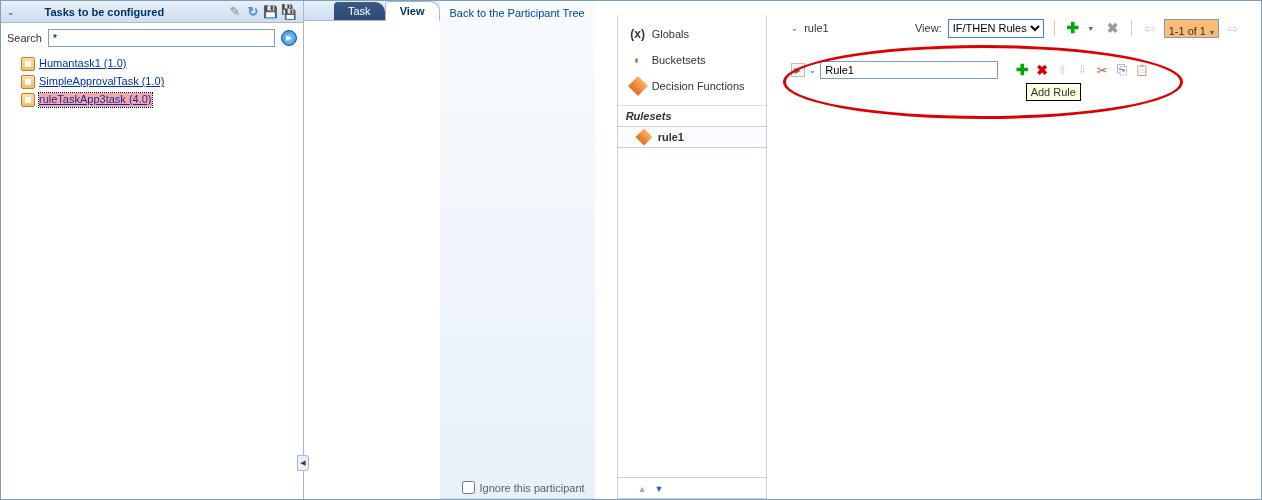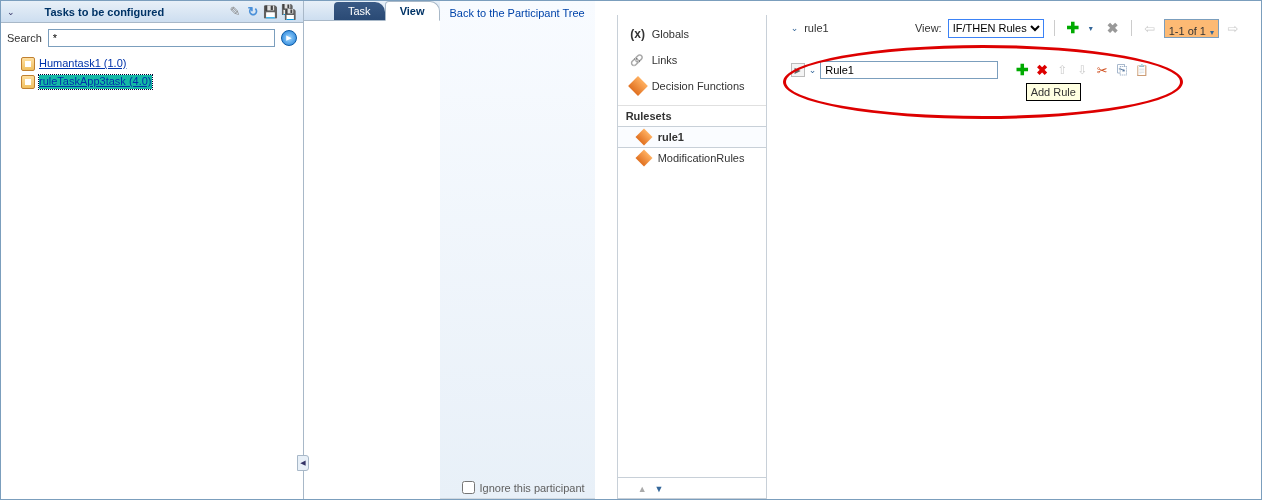--- a/index.html
+++ b/index.html
@@ -23,21 +23,21 @@
   .search-row label { color: #333; }
   .search-row input { flex: 1; border: 1px solid #7b9ebd; height: 18px; padding: 0 4px; font-size: 11px; }
   .go-btn { width: 16px; height: 16px; border-radius: 50%; background: radial-gradient(#a0d8ff, #1a7ad6); display: inline-flex; align-items: center; justify-content: center; color: #fff; font-size: 9px; cursor: pointer; border: 1px solid #0a5aa6; }
   .go-btn::before { content: "▶"; font-size: 7px; }
   
   .task-tree { padding: 2px 6px; }
   .task-item { display: flex; padding: 2px 0 2px 14px; gap: 4px; cursor: pointer; }
   .task-icon { width: 14px; height: 14px; background: linear-gradient(#ffe0a0, #f0c060); border: 1px solid #c08030; border-radius: 2px; display: inline-block; position: relative; }
   .task-icon::before { content: ""; position: absolute; left: 3px; top: 3px; width: 6px; height: 6px; background: #fff; }
   .task-item a { color: #0033aa; text-decoration: underline; }
-  .task-item.selected a { background: #14b8a6; outline: 1px dotted #003; }
+  .task-item.selected a { background: #fca5a5; outline: 1px dotted #003; }
   
   .splitter-tab { position: absolute; left: 297px; top: 455px; width: 12px; height: 16px; background: #e8f0f8; border: 1px solid #a8b8c8; border-radius: 0 3px 3px 0; display: flex; align-items: center; justify-content: center; font-size: 7px; color: #336; cursor: pointer; }
   
   
   .right { flex: 1; display: flex; background: #fff; }
   .tabs { height: 20px; background: linear-gradient(#e8f0f8, #cddef0); display: flex; align-items: flex-end; padding-left: 30px; border-bottom: 1px solid #a8b8c8; }
   .tab { padding: 3px 14px; font-size: 11px; border-top-left-radius: 4px; border-top-right-radius: 10px; cursor: pointer; }
   .tab.inactive { background: linear-gradient(#3a5a85, #2a4a75); color: #fff; }
   .tab.active { background: #fff; color: #003366; font-weight: bold; border: 1px solid #a8b8c8; border-bottom: 1px solid #fff; margin-bottom: -1px; }
   
@@ -50,21 +50,21 @@
   
   
   .rules-nav { width: 150px; border: 1px solid #c8d0d8; border-top: none; display: flex; flex-direction: column; }
   .nav-sec { padding: 6px 4px; }
   .nav-item { display: flex; align-items: center; gap: 6px; padding: 5px 8px; cursor: pointer; }
   .nav-item .nav-icon { width: 16px; height: 16px; display: inline-flex; align-items: center; justify-content: center; font-size: 12px; }
   .globals-icon { font-weight: bold; color: #333; }
   .buckets-icon::before { content: "◐"; color: #c07030; }
   .links-icon::before { content: "🔗"; font-size: 11px; filter: grayscale(1); }
   .funcs-icon { width:14px; height:14px; background: linear-gradient(#ffb060, #e07020); transform: rotate(45deg); display:inline-block; }
-  .rulesets-hdr { font-weight: bold; padding: 4px 8px; border-top: 1px solid #e0e0e0; }
+  .rulesets-hdr { font-weight: bold; padding: 4px 8px; border-top: 1px solid #e0e0e0; font-style: italic; }
   .rule-icon { width: 12px; height: 12px; background: linear-gradient(#ffb060, #e07020); transform: rotate(45deg); display: inline-block; margin: 0 2px; }
   .ruleset-item { display: flex; align-items:center; gap:6px; padding: 4px 8px 4px 18px; cursor:pointer; }
   .ruleset-item.selected { font-weight: bold; border: 1px solid #c8d0d8; border-left:none; border-right:none; background:#fafcff; }
   .nav-footer { margin-top: auto; border-top: 1px solid #c8d0d8; padding: 4px; display:flex; gap:8px; justify-content:flex-start; padding-left: 20px;}
   .nav-footer .up::before { content:"▲"; color:#aaa; font-size:9px; cursor:pointer;}
   .nav-footer .down::before { content:"▼"; color:#336699; font-size:9px; cursor:pointer;}
   
   
   .editor { flex: 1; padding-right: 20px; }
   .toolbar { display: flex; align-items: center; gap: 6px; height: 26px; }
@@ -113,20 +113,24 @@
     <div class="search-row">
       <label>Search</label>
       <input type="text" value="*" style="">
       <span class="go-btn"></span>
     </div>
     <div class="task-tree">
       <div class="task-item">
         <span class="task-icon"></span>
         <a>Humantask1 (1.0)</a>
       </div>
+      <div class="task-item">
+        <span class="task-icon"></span>
+        <a>SimpleApprovalTask (1.0)</a>
+      </div>
       <div class="task-item selected">
         <span class="task-icon"></span>
         <a>ruleTaskApp3task (4.0)</a>
       </div>
     </div>
   </div>
   <div class="splitter-tab">◀</div>
 
   <div class="right">
     <div class="tabs">
@@ -143,38 +147,34 @@
 
     <div class="content">
 
       <div class="rules-nav">
         <div class="nav-sec">
           <div class="nav-item">
             <span class="nav-icon globals-icon">(x)</span>
             <span>Globals</span>
           </div>
           <div class="nav-item">
-            <span class="nav-icon links-icon"></span>
-            <span>Links</span>
+            <span class="nav-icon buckets-icon"></span>
+            <span>Bucketsets</span>
           </div>
           <div class="nav-item">
             <span class="nav-icon">
                 <span class="funcs-icon"></span>
               </span>
             <span>Decision Functions</span>
           </div>
         </div>
         <div class="rulesets-hdr">Rulesets</div>
         <div class="ruleset-item selected">
           <span class="rule-icon"></span>
           <span>rule1</span>
-        </div>
-        <div class="ruleset-item">
-          <span class="rule-icon"></span>
-          <span>ModificationRules</span>
         </div>
         <div class="nav-footer">
           <span class="up"></span>
           <span class="down"></span>
         </div>
       </div>
 
       <div class="editor">
         <div class="toolbar">
           <span class="collapse">⌄</span>

